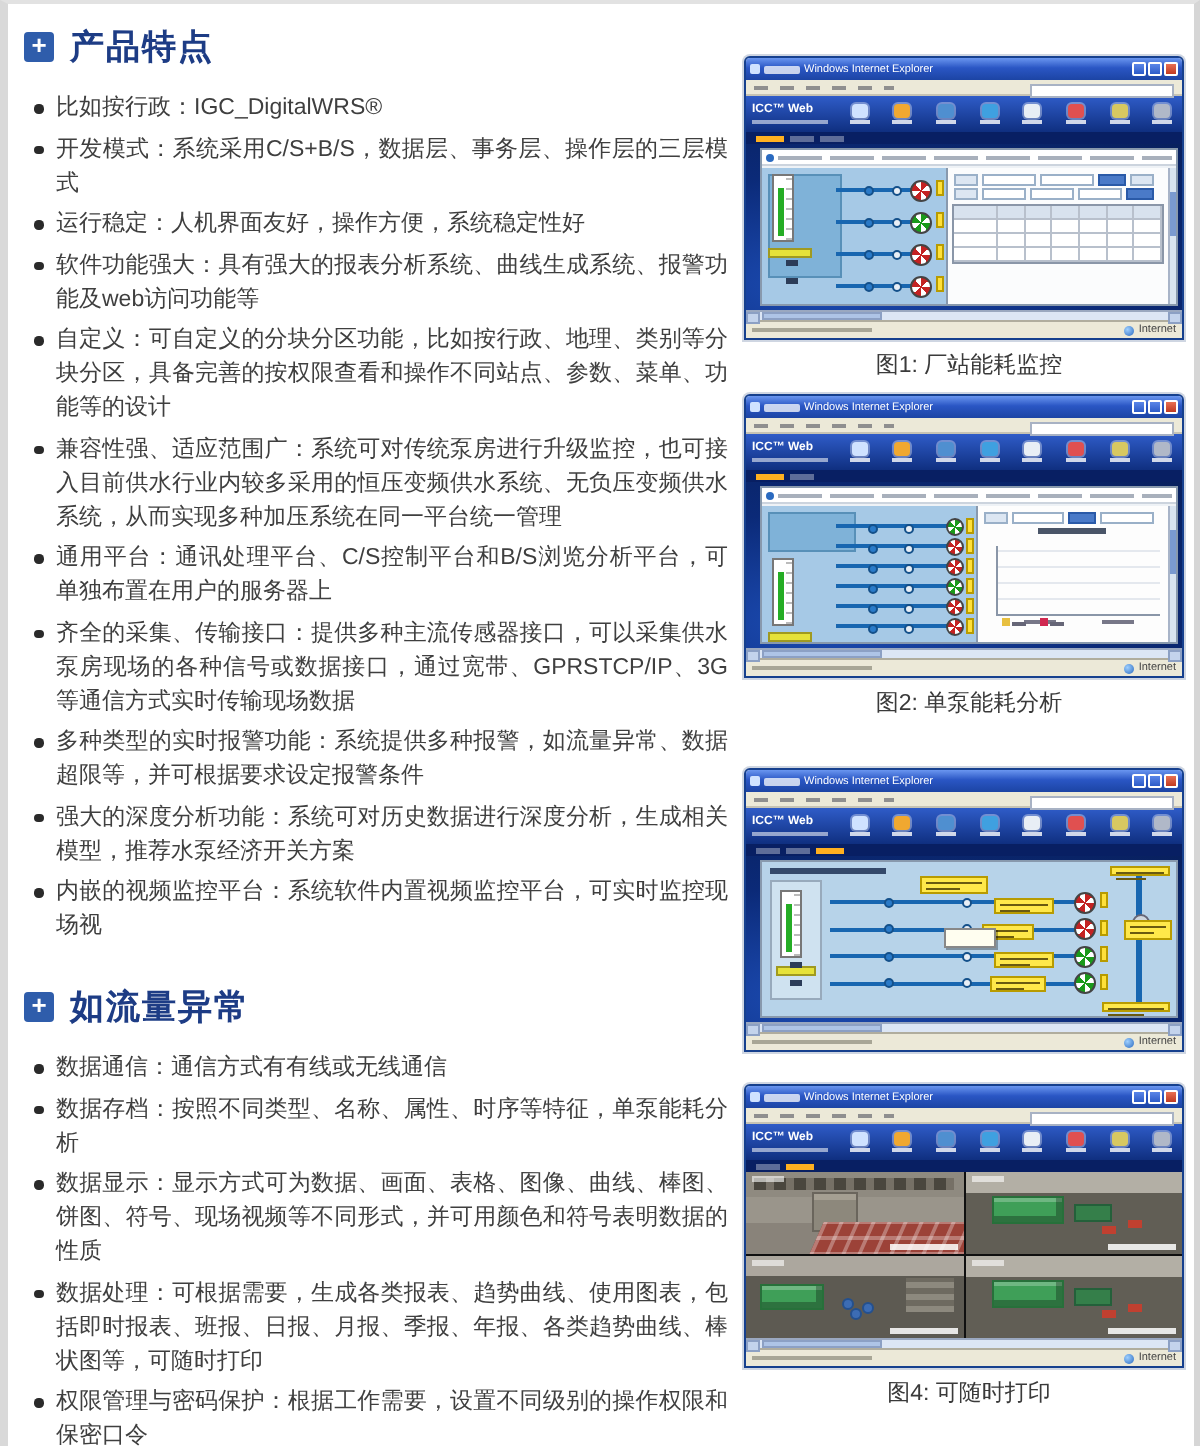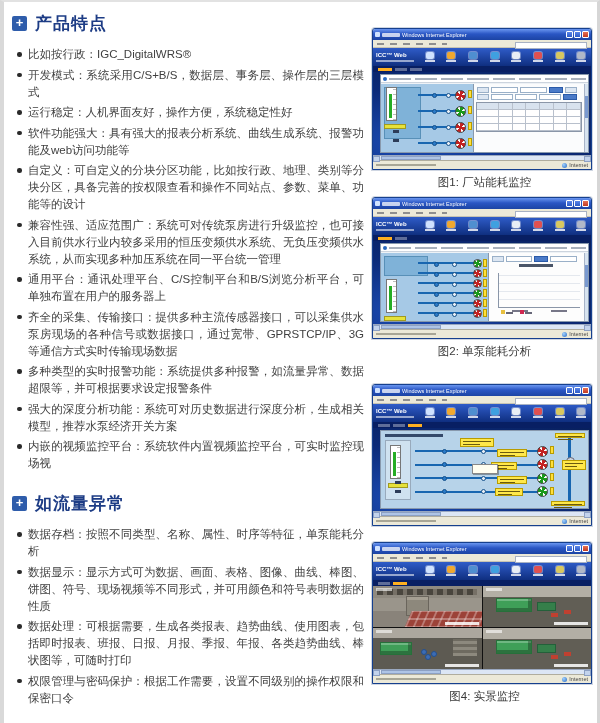--- a/index.html
+++ b/index.html
@@ -181,20 +181,21 @@
         <li>多种类型的实时报警功能：系统提供多种报警，如流量异常、数据超限等，并可根据要求设定报警条件</li>
         <li>强大的深度分析功能：系统可对历史数据进行深度分析，生成相关模型，推荐水泵经济开关方案</li>
         <li>内嵌的视频监控平台：系统软件内置视频监控平台，可实时监控现场视</li>
       </ul>
 
     <div class="sechdr sec2">
       <span class="plus">+</span>
       <span class="sectitle">如流量异常</span>
     </div>
     <ul class="bullets">
+        <li>数据通信：通信方式有有线或无线通信</li>
         <li>数据存档：按照不同类型、名称、属性、时序等特征，单泵能耗分析</li>
         <li>数据显示：显示方式可为数据、画面、表格、图像、曲线、棒图、饼图、符号、现场视频等不同形式，并可用颜色和符号表明数据的性质</li>
         <li>数据处理：可根据需要，生成各类报表、趋势曲线、使用图表，包括即时报表、班报、日报、月报、季报、年报、各类趋势曲线、棒状图等，可随时打印</li>
         <li>权限管理与密码保护：根据工作需要，设置不同级别的操作权限和保密口令</li>
       </ul>
   </div>
 
   <div class="rightcol">
 
     <figure class="fig f1f">
@@ -717,17 +718,17 @@
             <span class="hthumb"></span>
           </div>
         <div class="statusbar">
             <span class="stbar"></span>
           <span class="stright">
               <span class="globe"></span>
               <span class="sttext">Internet</span>
             </span>
         </div>
       </div>
-      <figcaption>图4: 实景监控</figcaption>
+      <figcaption>图4: 可随时打印</figcaption>
     </figure>
 
   </div>
 </div>
 
 </body></html>

